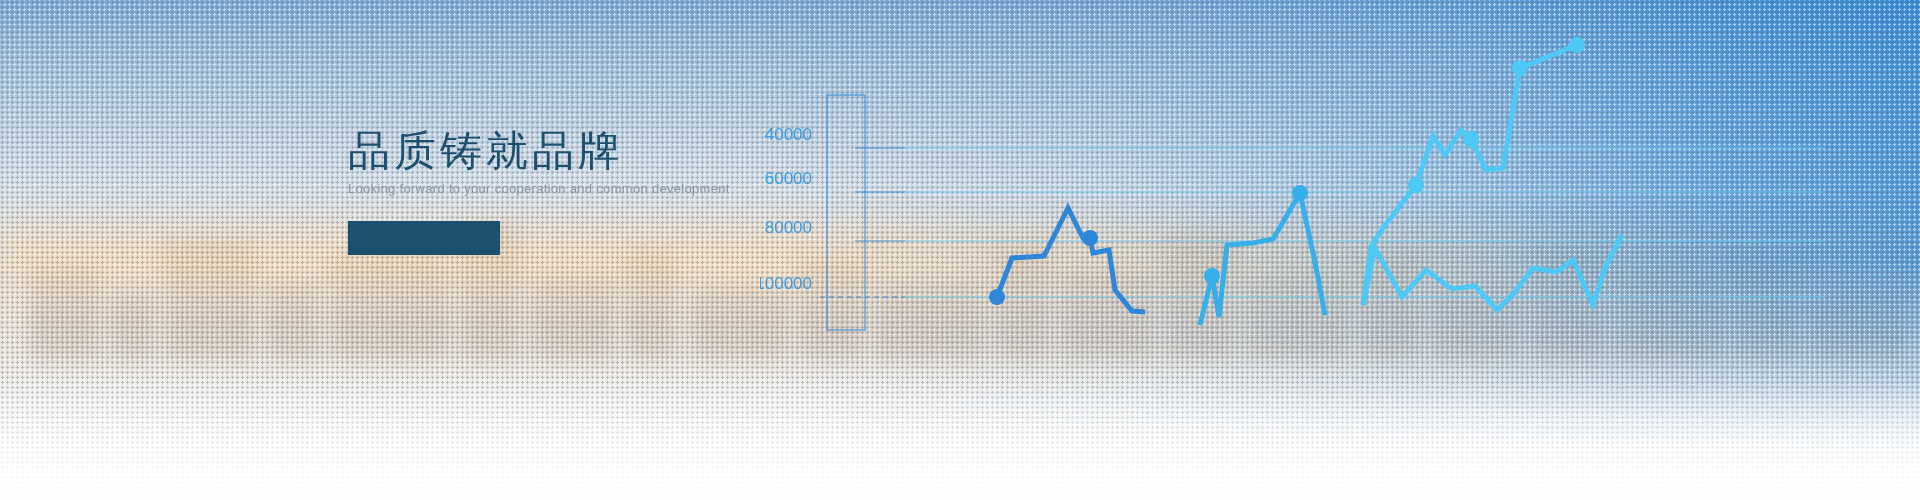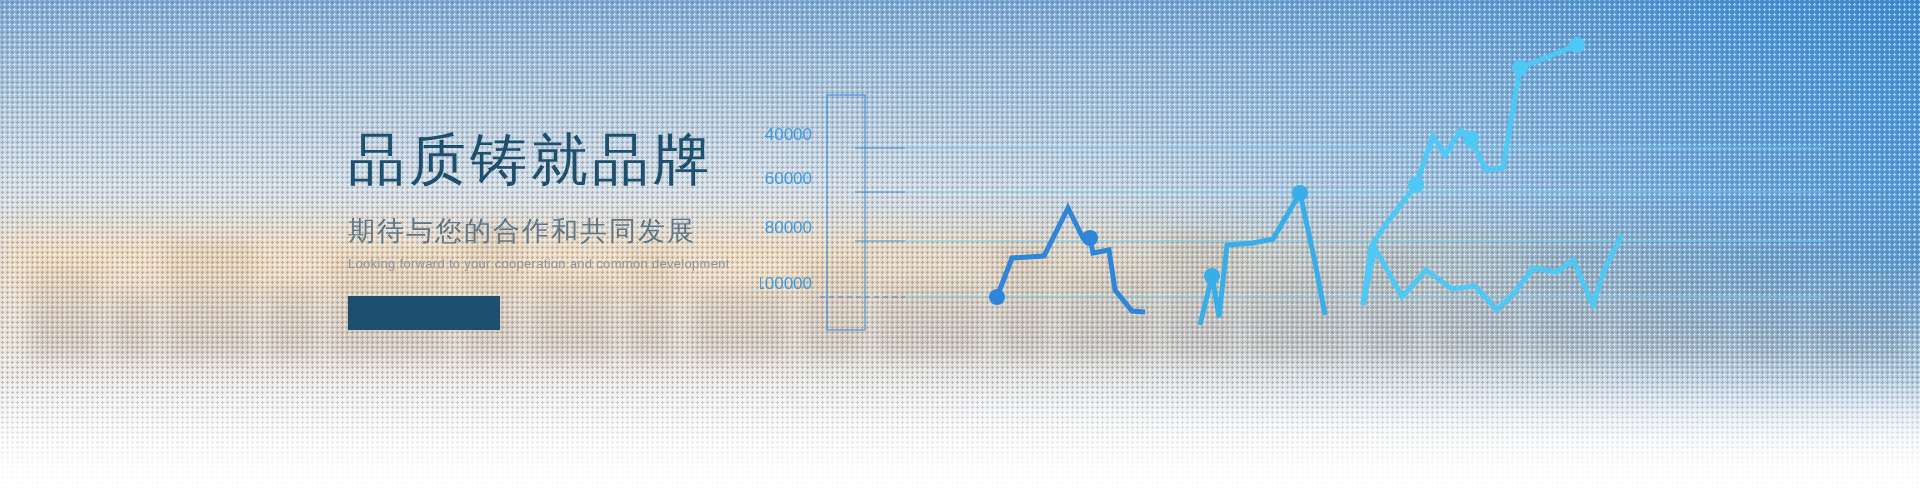--- a/index.html
+++ b/index.html
@@ -66,21 +66,21 @@
     background-position:2px 2px;
   }
   .bg-fade-bottom {
     position:absolute; left:0; right:0; bottom:0; height:120px;
     background:linear-gradient(to bottom, rgba(255,255,255,0) 0%, rgba(255,255,255,.85) 70%, #fff 100%);
   }
 
   
   .copy { position:absolute; left:348px; top:128px; width:420px; }
   .headline {
-    font-size:57px; line-height:1.1; letter-spacing:4px;
+    font-size:42px; line-height:1.1; letter-spacing:4px;
     color:#1d4f6e; font-weight:400; white-space:nowrap;
   }
   .subhead {
     margin-top:22px; font-size:27px; letter-spacing:2px;
     color:#5d7688; font-weight:400; white-space:nowrap;
   }
   .subhead-en {
     margin-top:7px; font-size:13px; letter-spacing:.3px;
     color:#8c96a0; font-weight:400; white-space:nowrap;
   }
@@ -129,21 +129,20 @@
   </div>
 
   <div class="glow"></div>
   <div class="bg-blue-right"></div>
   <div class="bg-dots"></div>
   <div class="bg-dots2"></div>
   <div class="bg-fade-bottom"></div>
 
   <div class="copy">
     <div class="headline">品质铸就品牌</div>
-    <div class="subhead">期待与您的合作和共同发展</div>
     <div class="subhead-en">Looking forward to your cooperation and common development</div>
     <button class="cta"></button>
   </div>
 
   <div class="chart">
     <svg id="chart-svg" width="1160" height="500" viewBox="0 0 1160 500">
       <g id="gridlines-group">
           <line x1="145" y1="148" x2="1065" y2="148" stroke="#6fd0f5" stroke-width="1.2" opacity="0.85"></line>
           <line x1="145" y1="192" x2="1065" y2="192" stroke="#6fd0f5" stroke-width="1.2" opacity="0.85"></line>
           <line x1="145" y1="241" x2="1065" y2="241" stroke="#6fd0f5" stroke-width="1.2" opacity="0.85"></line>

